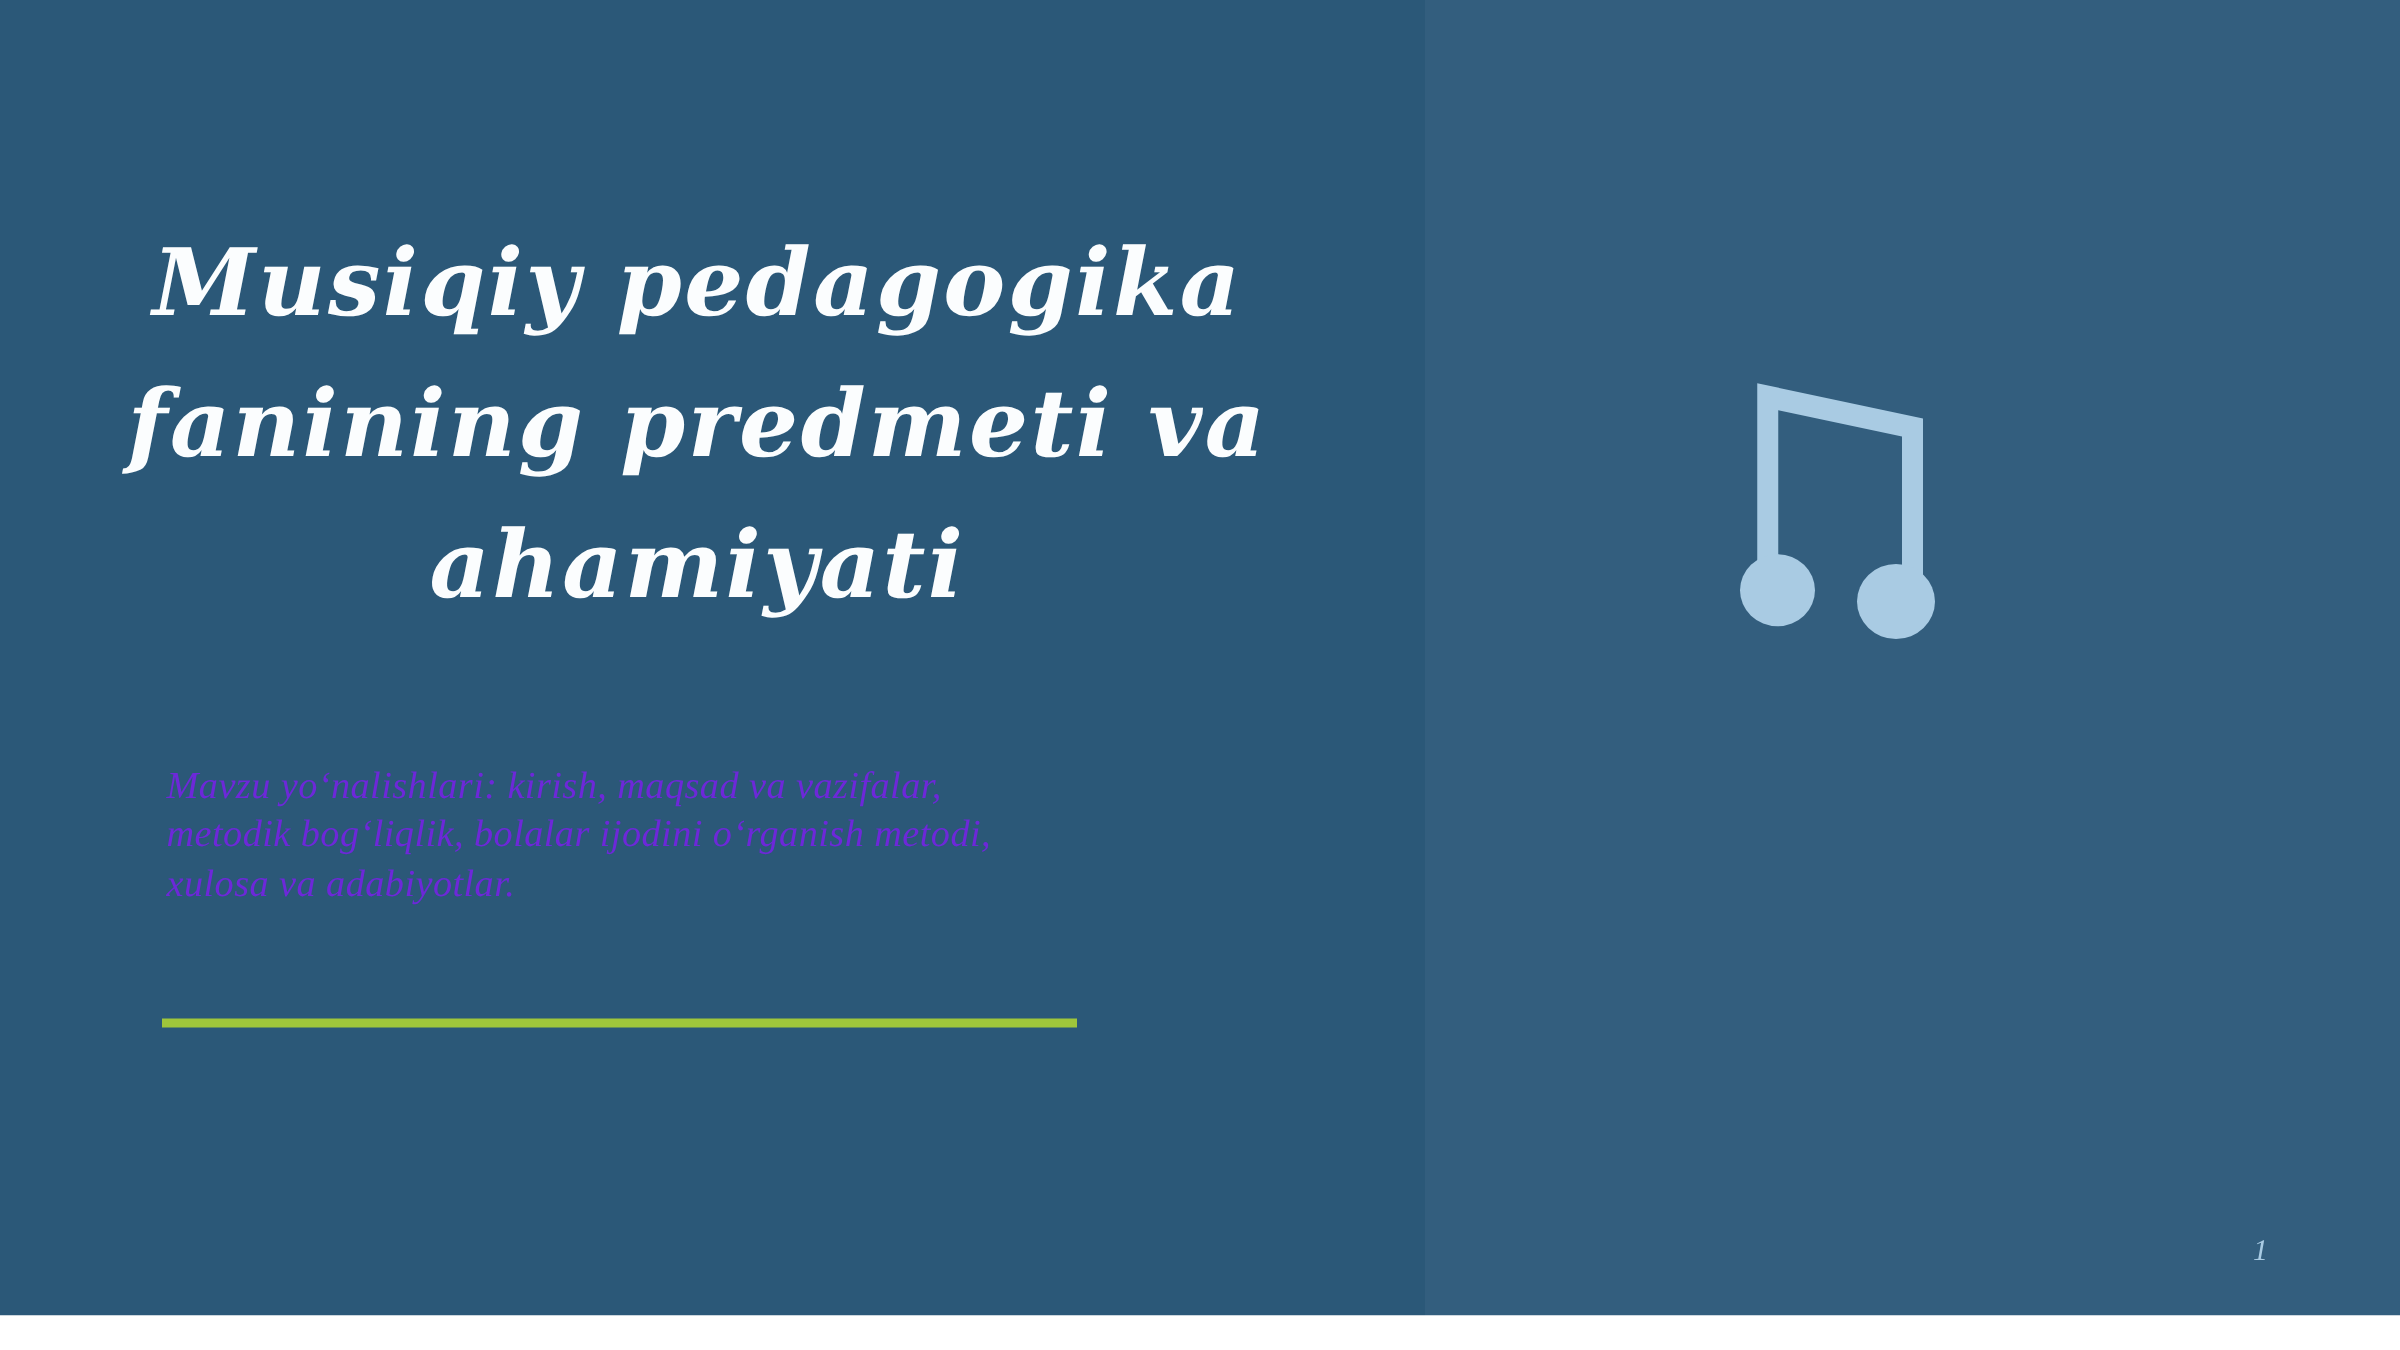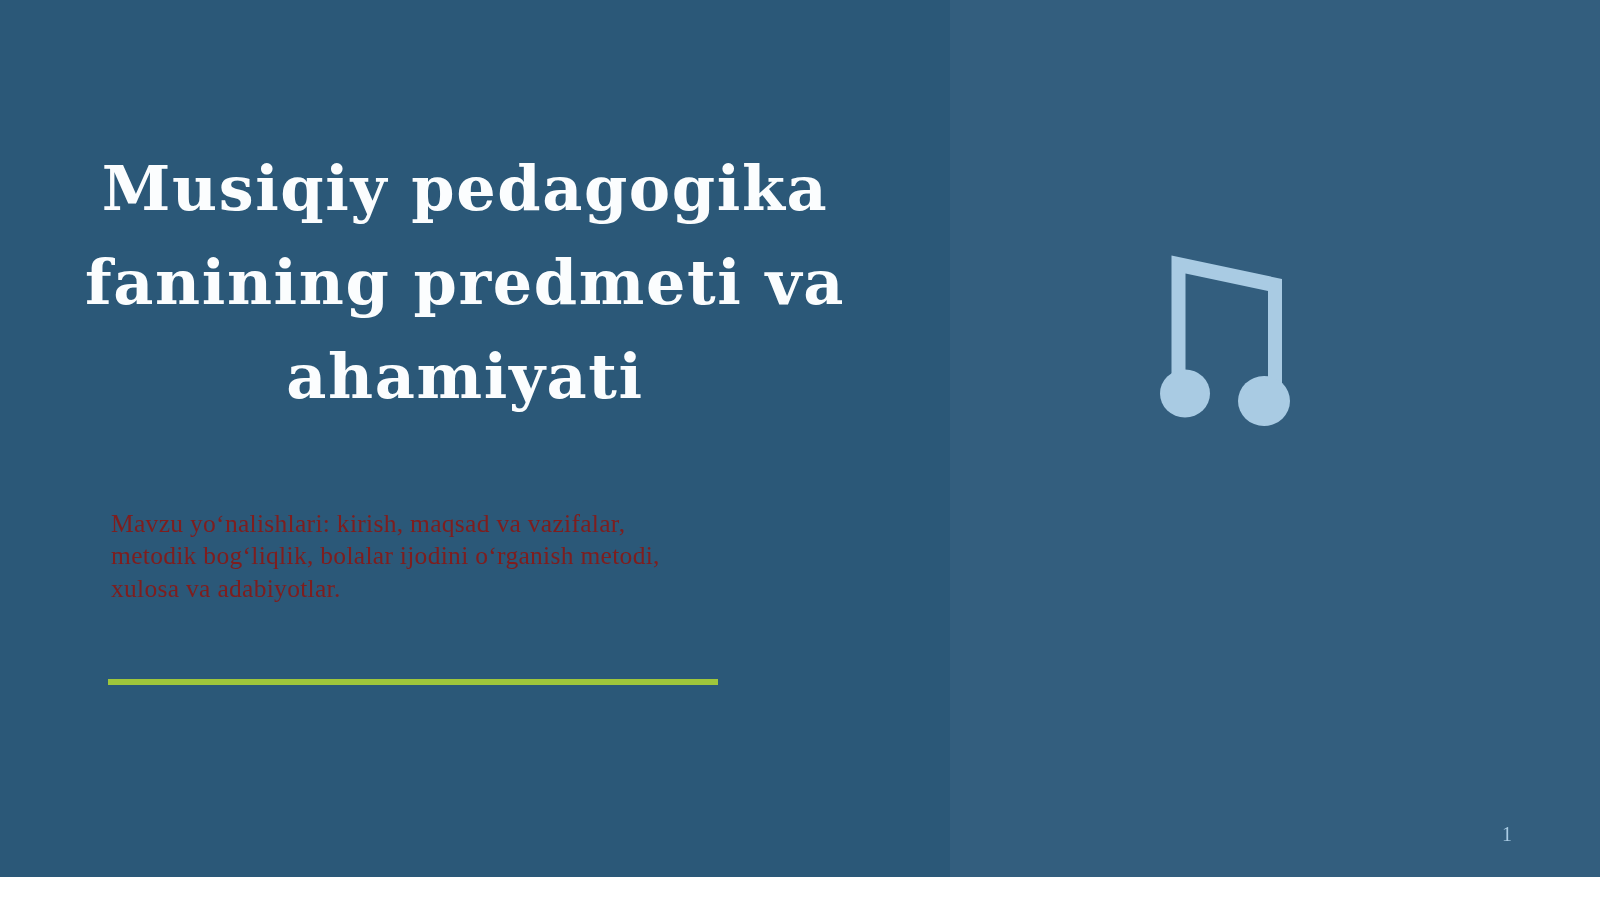--- a/index.html
+++ b/index.html
@@ -11,20 +11,21 @@
     background: #ffffff;
     overflow: hidden;
   }
 
   .slide {
     position: relative;
     width: 1600px;
     height: 900px;
     background: #ffffff;
     font-family: "Liberation Serif", "DejaVu Serif", serif;
+    font-style: italic;
   }
 
   
   .panel-left {
     position: absolute;
     left: 0;
     top: 0;
     width: 950px;
     height: 877px;
     background: #2B5878;
@@ -63,21 +64,21 @@
     letter-spacing: 1.6px;
     white-space: pre-line;
   }
 
   
   .subtitle {
     position: absolute;
     left: 111px;
     top: 508px;
     width: 700px;
-    color: #7f1d1d;
+    color: #6d28d9;
     font-family: "Liberation Serif", "DejaVu Serif", serif;
     font-weight: 400;
     font-size: 25.5px;
     line-height: 1.27;
     letter-spacing: 0.3px;
     white-space: pre-line;
   }
 
   
   .accent-rule {

